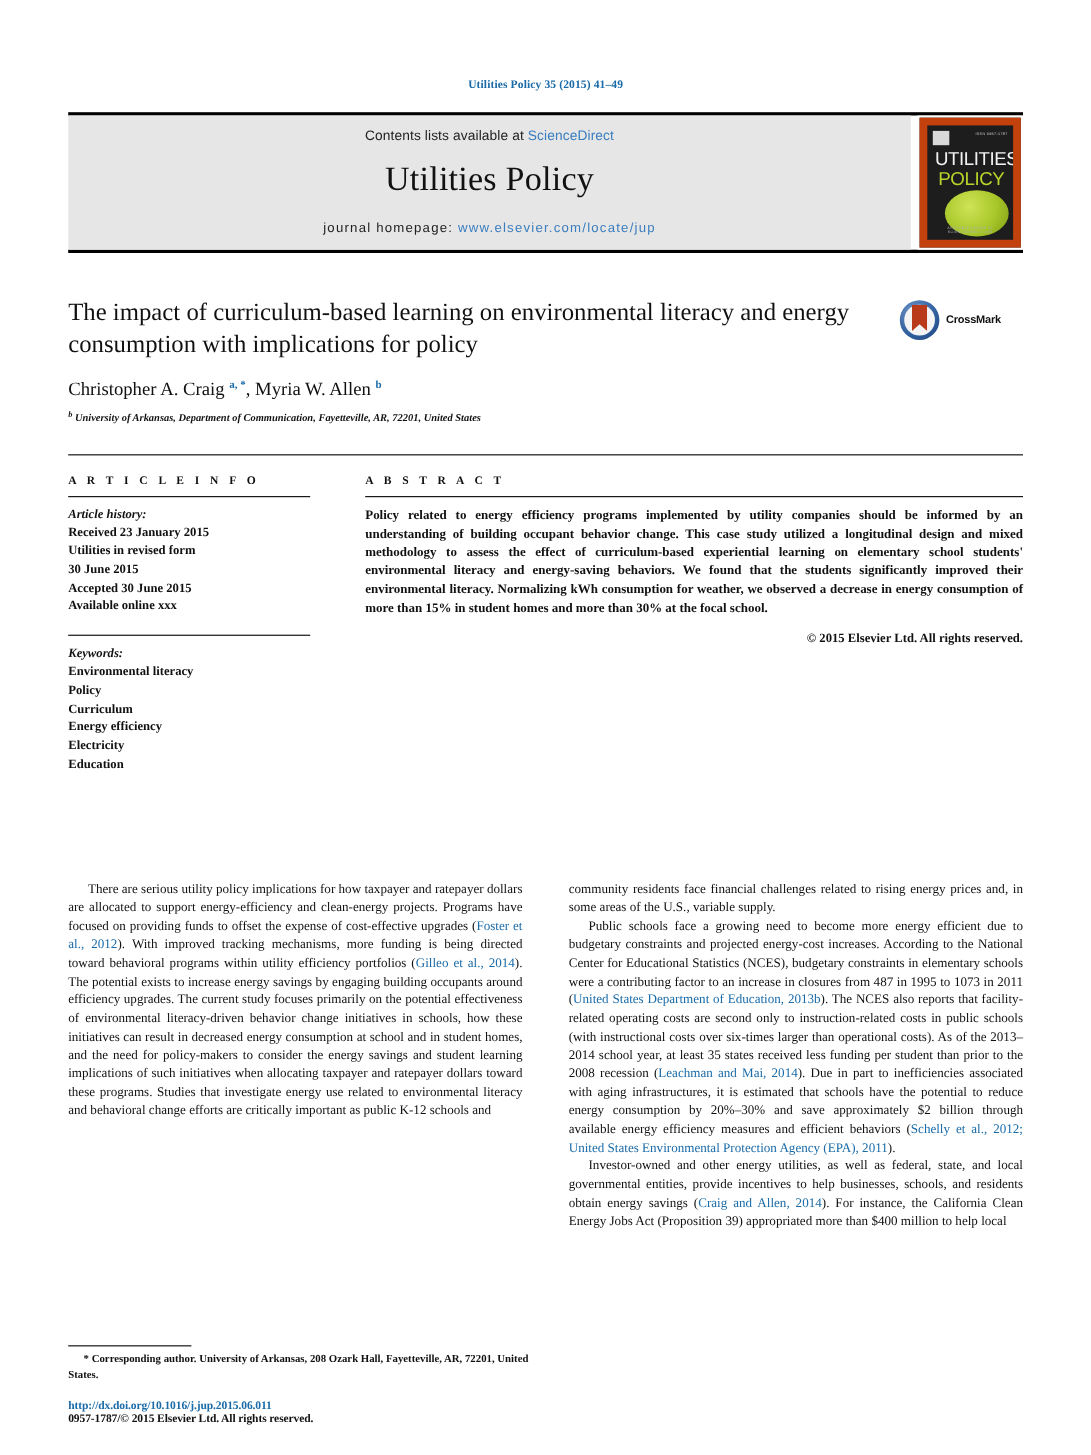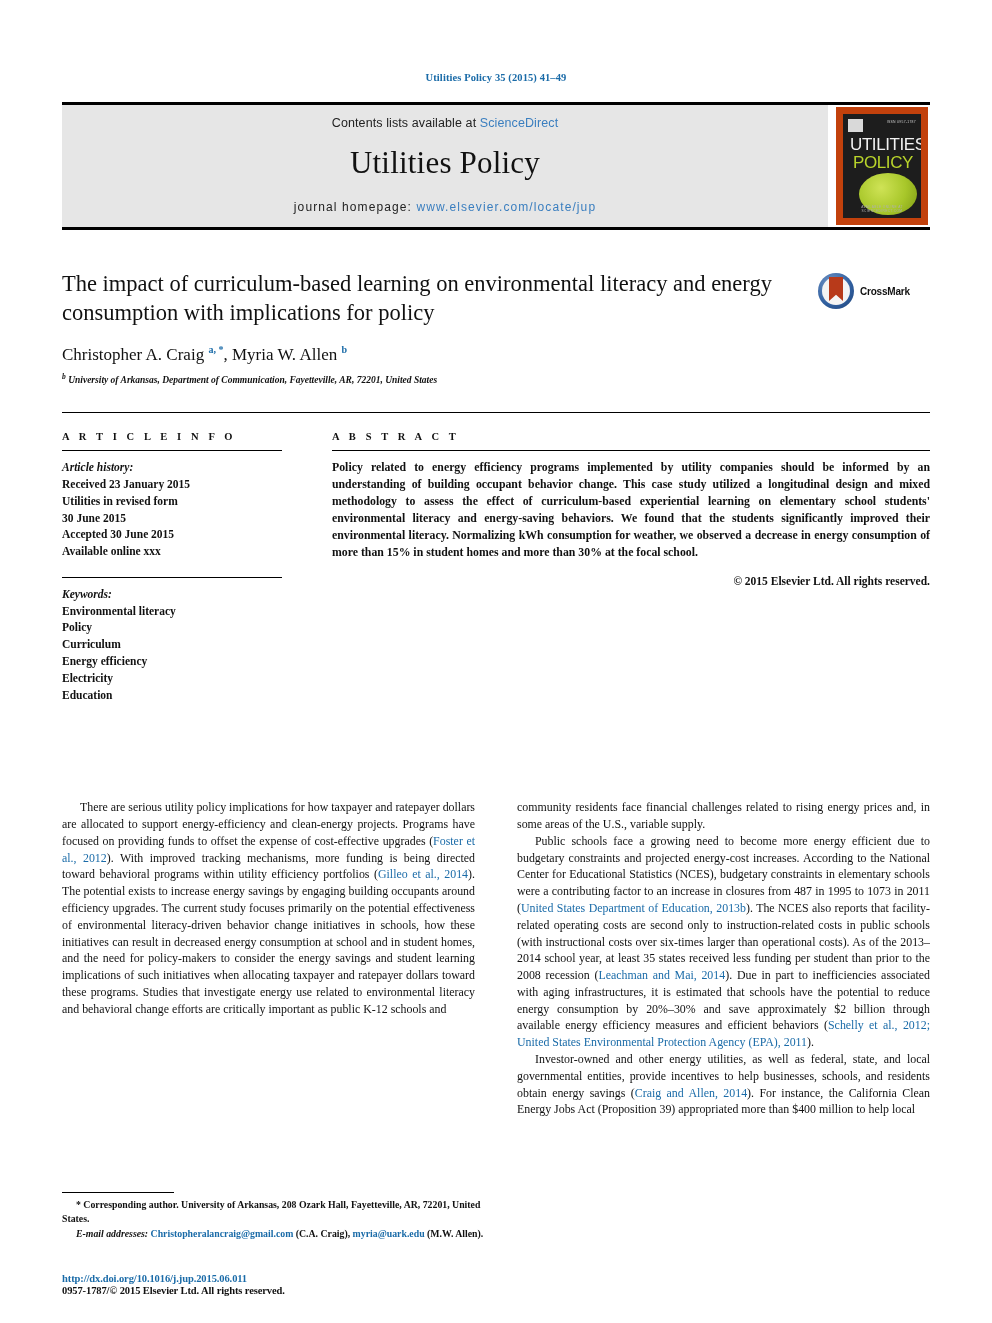--- a/index.html
+++ b/index.html
@@ -331,21 +331,21 @@
   .para + .para { margin-top: 0; }
   a.ref, .ref {
     color: #1a6ba8;
     text-decoration: none;
   }
 
   
   .footnote {
     position: absolute;
     left: 62px;
-    bottom: 63px;
+    bottom: 46px;
     width: 430px;
   }
   .fn-rule {
     border: 0;
     border-top: 1.3px solid #000;
     width: 112px;
     margin: 0 0 5px 0;
   }
   .fn-text {
     font-size: 9.8px;
@@ -475,24 +475,20 @@
         <span>Investor-owned and other energy utilities, as well as federal, state, and local governmental entities, provide incentives to help businesses, schools, and residents obtain energy savings (</span><span class="ref">Craig and Allen, 2014</span><span>). For instance, the California Clean Energy Jobs Act (Proposition 39) appropriated more than $400 million to help local</span>
       </p>
     </div>
   </div>
 
   <div class="footnote">
     <hr class="fn-rule">
     <div class="fn-text fn-indent">
       <span>*</span><span> Corresponding author. University of Arkansas, 208 Ozark Hall, Fayetteville, AR, 72201, United States.</span>
     </div>
-    <div class="fn-text fn-indent">
-      <span class="it">E-mail addresses:</span>
-      <span class="ref">Christopheralancraig@gmail.com</span><span> (C.A. Craig), </span><span class="ref">myria@uark.edu</span><span> (M.W. Allen).</span>
-    </div>
   </div>
 
   <div class="doi-block">
     <span class="doi-link">http://dx.doi.org/10.1016/j.jup.2015.06.011</span>
     <div class="issn-line">0957-1787/© 2015 Elsevier Ltd. All rights reserved.</div>
   </div>
 
 </div>
 
 </body></html>

